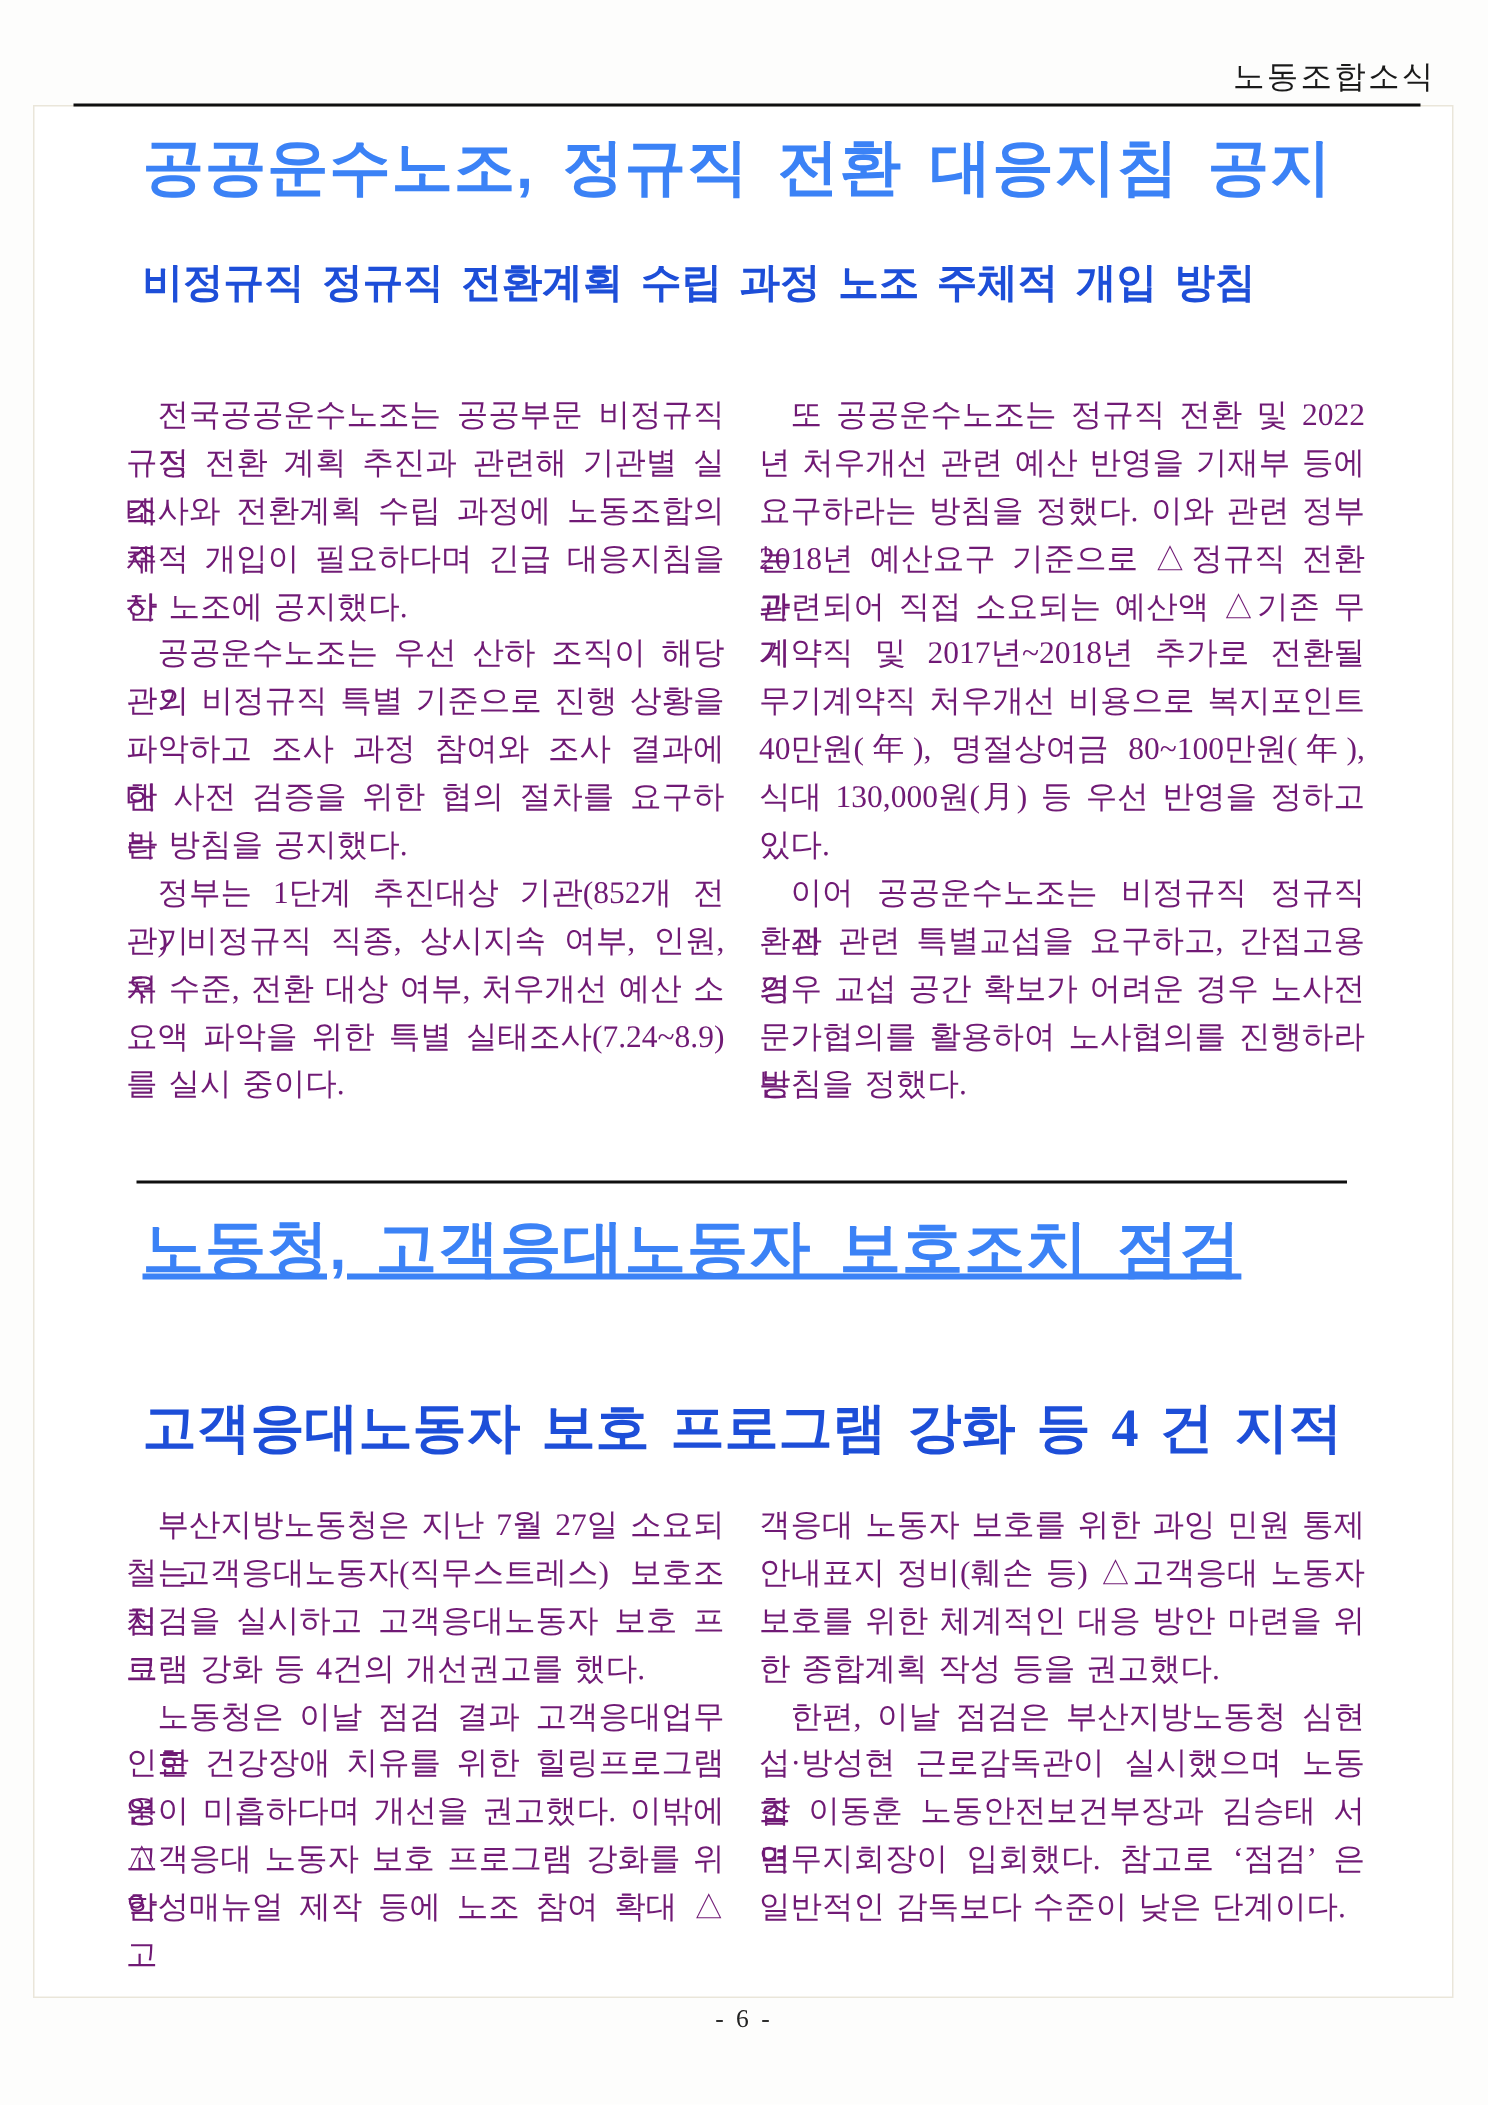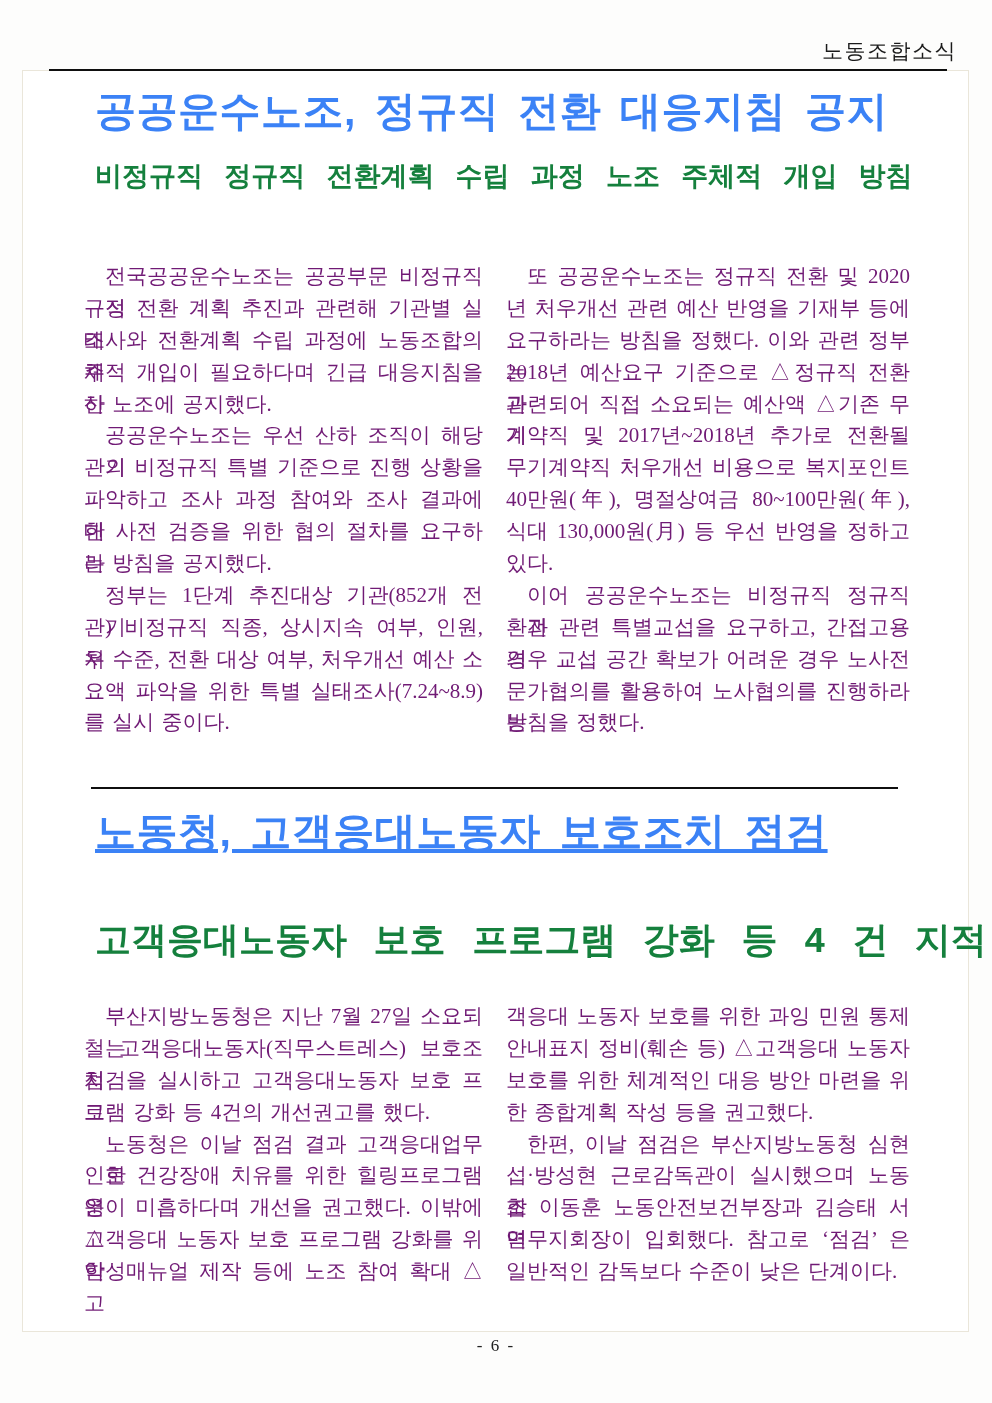--- a/index.html
+++ b/index.html
@@ -33,23 +33,23 @@
     position: absolute; left: 95px;
     font-family: "Liberation Sans", sans-serif;
     font-weight: bold; font-size: 41px; color: #3b82f6;
     letter-spacing: 0.5px; word-spacing: 7px;
     white-space: nowrap;
   }
   .a1-headline { top: 84px; }
   .a2-headline { top: 805px; text-decoration: underline; }
   .subheadline {
     position: absolute; left: 95px;
-    font-family: Liberation Mono, monospace;
-    font-weight: bold; color: #15803d;
-    word-spacing: 5px; white-space: nowrap;
+    font-family: Liberation Serif, serif;
+    font-weight: bold; color: #1d4ed8;
+    word-spacing: 5px; white-space: nowrap; margin-top: 12px;
   }
   .a1-subheadline { top: 158px; font-size: 27px; }
   .a2-subheadline { top: 916px; font-size: 36px; }
   .col {
     position: absolute;
     font-family: "Liberation Serif", serif;
     font-size: 21px; color: #701a75;
     word-spacing: 2px;
   }
   .a1-col1 { left: 84px; top: 261px; width: 399px; }
@@ -92,21 +92,21 @@
     <div class="line">파악하고 조사 과정 참여와 조사 결과에 대</div>
     <div class="line">한 사전 검증을 위한 협의 절차를 요구하라</div>
     <div class="line para-end">는 방침을 공지했다.</div>
     <div class="line indent">정부는 1단계 추진대상 기관(852개 전 기</div>
     <div class="line">관) 비정규직 직종, 상시지속 여부, 인원, 처</div>
     <div class="line">우 수준, 전환 대상 여부, 처우개선 예산 소</div>
     <div class="line">요액 파악을 위한 특별 실태조사(7.24~8.9)</div>
     <div class="line para-end">를 실시 중이다.</div>
   </div>
 <div class="col a1-col2">
-    <div class="line indent">또 공공운수노조는 정규직 전환 및 2020</div>
+    <div class="line indent">또 공공운수노조는 정규직 전환 및 2022</div>
     <div class="line">년 처우개선 관련 예산 반영을 기재부 등에</div>
     <div class="line">요구하라는 방침을 정했다. 이와 관련 정부는</div>
     <div class="line">2018년 예산요구 기준으로 △정규직 전환과</div>
     <div class="line">관련되어 직접 소요되는 예산액 △기존 무기</div>
     <div class="line">계약직 및 2017년~2018년 추가로 전환될</div>
     <div class="line">무기계약직 처우개선 비용으로 복지포인트</div>
     <div class="line">40만원(年), 명절상여금 80~100만원(年),</div>
     <div class="line">식대 130,000원(月) 등 우선 반영을 정하고</div>
     <div class="line para-end">있다.</div>
     <div class="line indent">이어 공공운수노조는 비정규직 정규직 전</div>

